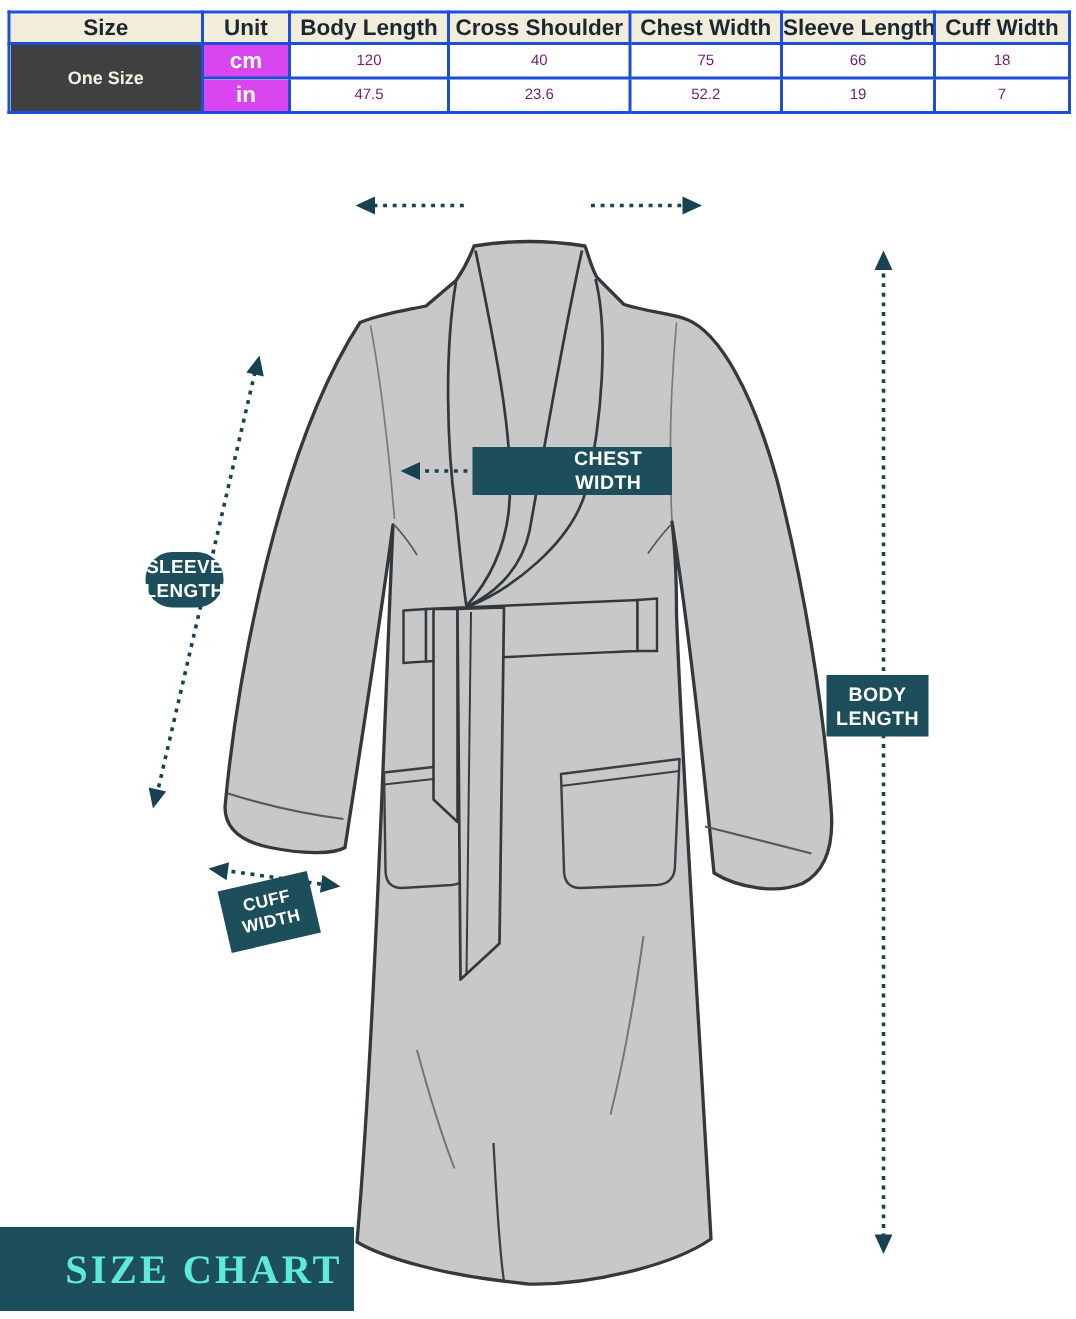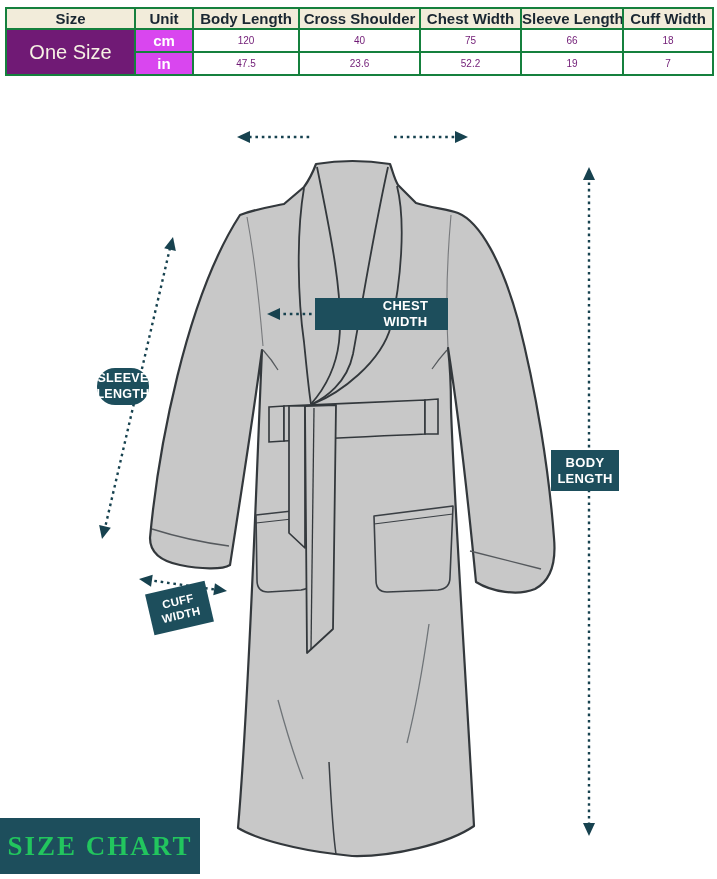--- a/index.html
+++ b/index.html
@@ -7,29 +7,29 @@
     position:relative;width:717px;height:879px;background:#ffffff;overflow:hidden;
     font-family:"Liberation Sans", sans-serif;
   }
   
   .size-table{
     position:absolute;left:5px;top:7px;width:707px;
     border-collapse:collapse;table-layout:fixed;
     font-family:"Liberation Sans", sans-serif;
   }
   .size-table th,.size-table td{
-    border:2px solid #15803d;text-align:center;vertical-align:middle;
+    border:2px solid #1d4ed8;text-align:center;vertical-align:middle;
     padding:0;overflow:hidden;white-space:nowrap;
   }
   .size-table thead th{
     background:#f2ecda;color:#1a2732;font-weight:600;font-size:15px;height:19px;
   }
   .size-table td{background:#ffffff;color:#701a75;font-size:10px;height:21px;}
   .size-table td.size-cell{
-    background:#701a75;color:#f6f1e4;font-weight:normal;font-size:20px;
+    background:#404040;color:#f6f1e4;font-weight:bold;font-size:12px;
   }
   .size-table td.unit-cell{
     background:#d946ef;color:#ffffff;font-weight:bold;font-size:15px;
   }
   
   .robe-svg{position:absolute;left:0;top:0;width:717px;height:879px;}
   
   .m-label{
     position:absolute;background:#1d4e5c;color:#ffffff;
     display:flex;flex-direction:column;align-items:center;justify-content:center;
@@ -37,22 +37,22 @@
     font-family:"Liberation Sans", sans-serif;
   }
   .lbl-cross{left:311px;top:119px;width:83px;height:36px;font-size:13px;}
   .lbl-chest{left:315px;top:298px;width:85px;height:32px;font-size:13px;padding-left:48px;}
   .lbl-sleeve{left:97px;top:368px;width:52px;height:37px;font-size:12.5px;border-radius:18px;}
   .lbl-cuff{left:149px;top:587px;width:61px;height:42px;font-size:11.5px;transform:rotate(-13deg);}
   .lbl-body{left:551px;top:450px;width:68px;height:41px;font-size:13px;}
   
   .size-chart-banner{
     position:absolute;left:0;top:818px;width:200px;height:56px;background:#1d4e5c;
-    color:#22c55e;display:flex;align-items:center;justify-content:center;
-    font-family:"Liberation Serif", serif;font-weight:bold;font-size:27px;letter-spacing:2px;
+    color:#5eead4;display:flex;align-items:center;justify-content:center;
+    font-family:"Liberation Serif", serif;font-weight:bold;font-size:27px;letter-spacing:2px;padding-left:36px;
   }
 </style>
 </head>
 <body>
 
 <div class="stage">
 
   <table class="size-table">
     <colgroup>
       <col style="width:129px">

